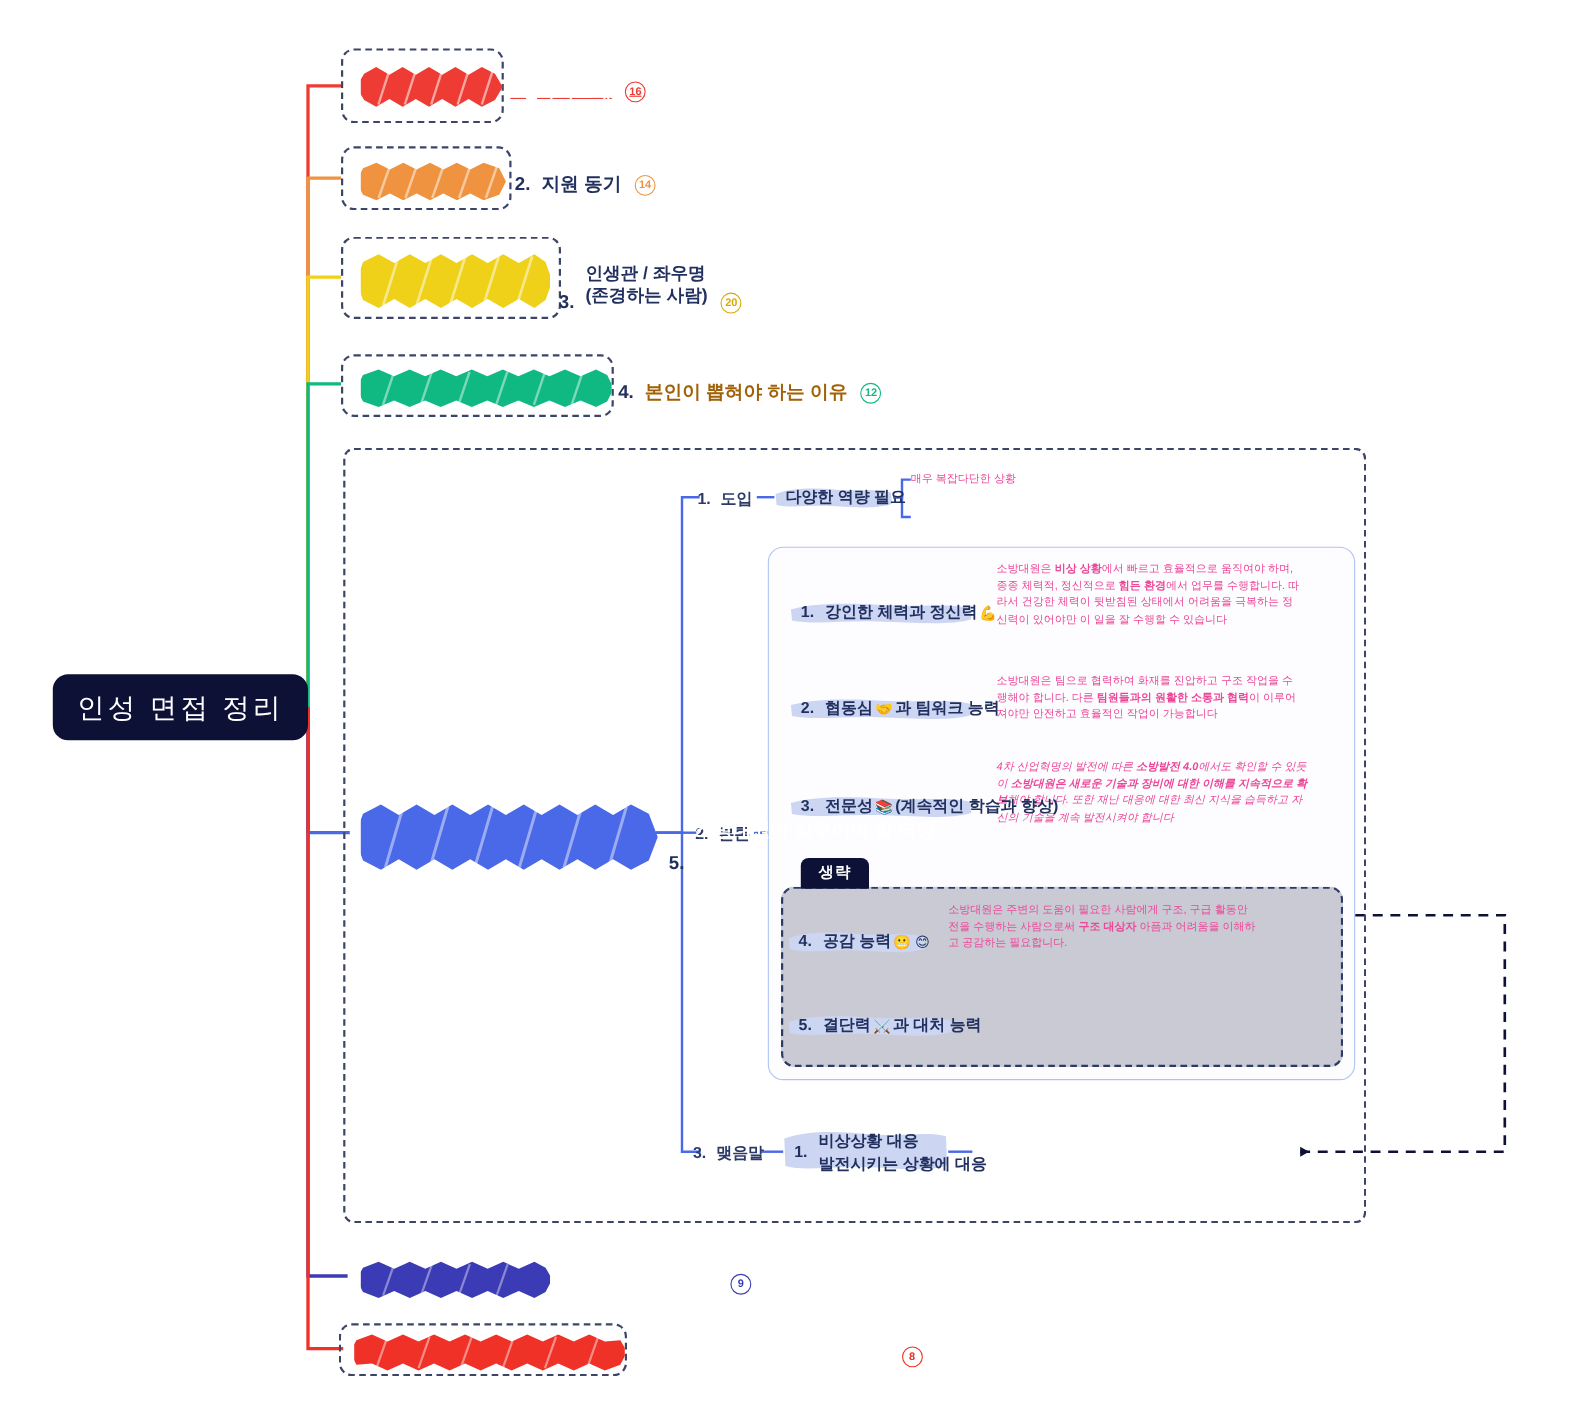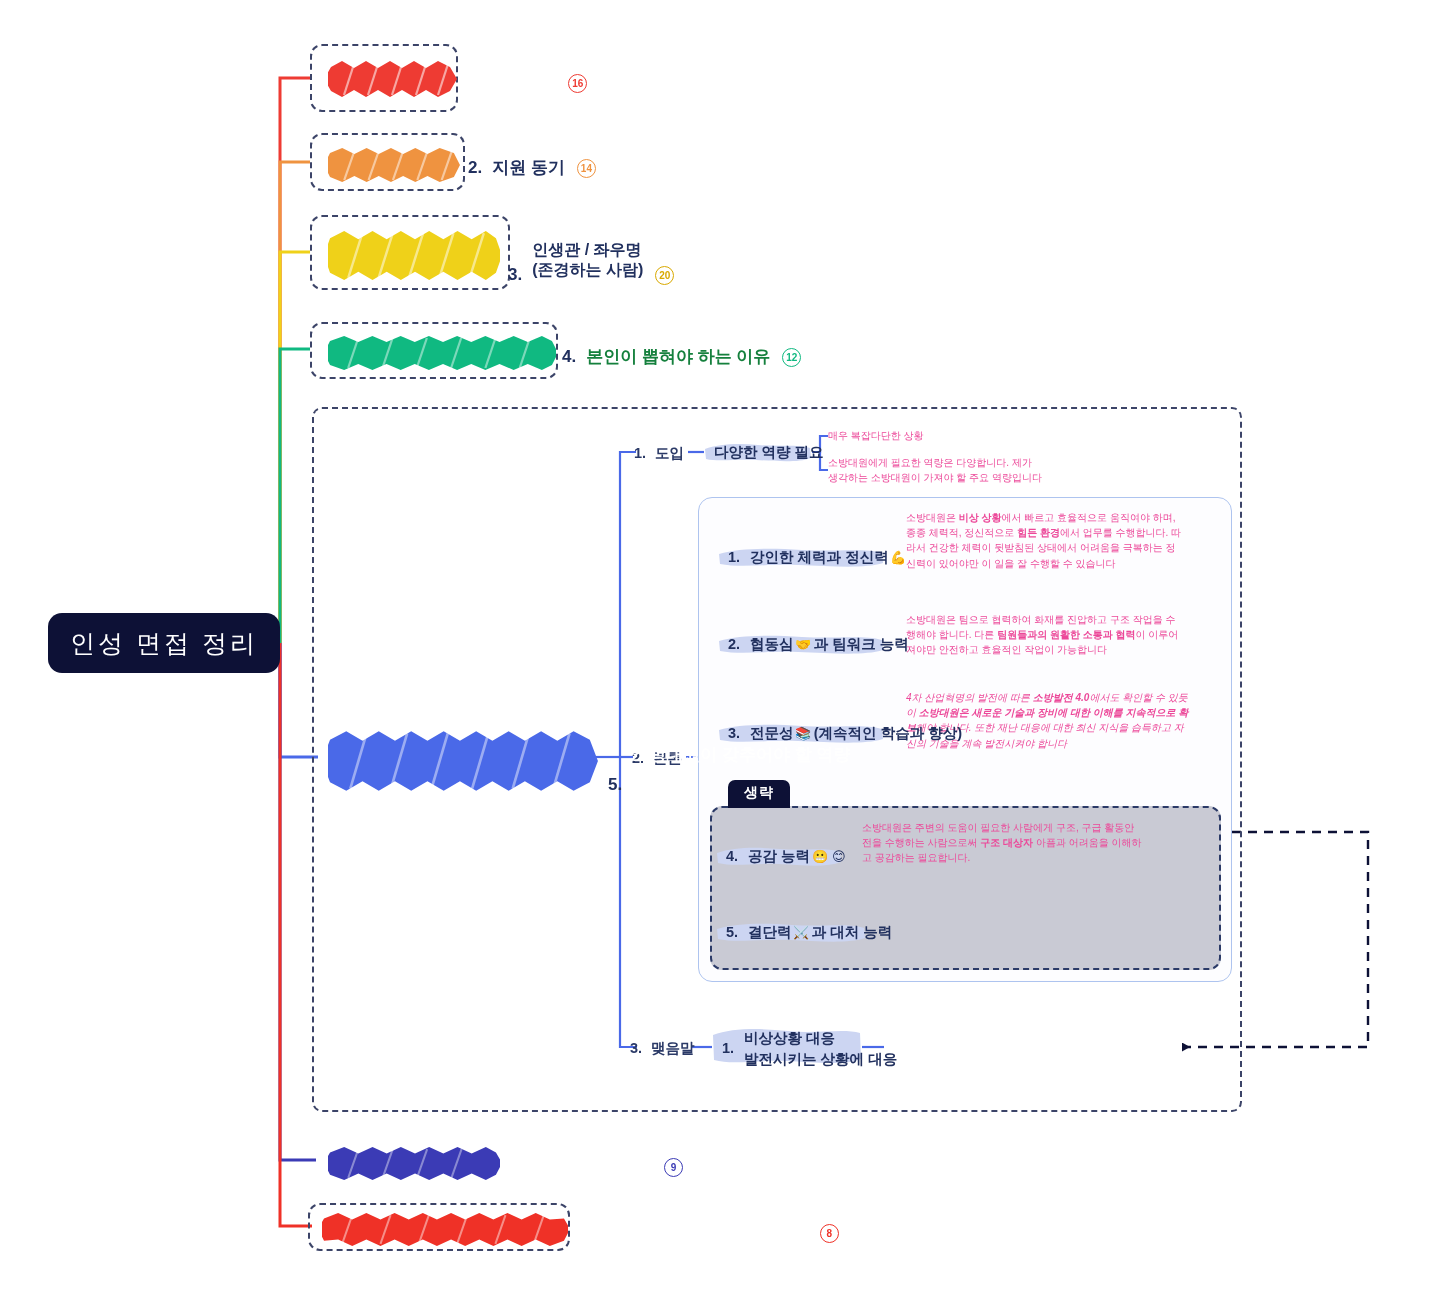--- a/index.html
+++ b/index.html
@@ -159,21 +159,21 @@
     <path d="M862,1047 L884,1047" fill="none" stroke="#4a69e8" stroke-width="2.2"></path>
 
     <path d="M1232,832 L1368,832 L1368,1047 L1182,1047" fill="none" stroke="#0d1136" stroke-width="2.4" stroke-dasharray="9 7" marker-end="url(#arrowL)"></path>
   </svg>
 
   <div class="root-node">
     <span>인성 면접 정리</span>
   </div>
 
   <div class="l1-wrap" style="left:310px; top:44px; width:148px; height:68px;">
-    <div class="marker" style="left:8px; top:14px; color:#ee3b33;">
+    <div class="marker" style="left:8px; top:14px; color:#ee3b33;text-decoration:underline;">
       <svg class="slab" viewBox="0 0 132 40" preserveAspectRatio="none" style="width:132px;height:40px;left:-4px;top:-4px;">
         <path d="M3,8 L14,2 L26,9 L38,2 L50,9 L62,2 L74,9 L86,2 L98,9 L110,2 L122,8
                  L129,20 L122,32 L110,38 L98,31 L86,38 L74,31 L62,38 L50,31 L38,38
                  L26,31 L14,38 L3,32 L-4,20 Z" fill="#ee3b33"></path>
         <g stroke="#ffffff" stroke-width="2.2" opacity=".55">
           <line x1="16" y1="36" x2="26" y2="5"></line>
             <line x1="40" y1="36" x2="50" y2="5"></line>
           <line x1="64" y1="36" x2="74" y2="5"></line>
             <line x1="88" y1="36" x2="98" y2="5"></line>
           <line x1="110" y1="36" x2="120" y2="5"></line>
@@ -239,21 +239,21 @@
         <g stroke="#ffffff" stroke-width="2.2" opacity=".45">
           <line x1="20" y1="34" x2="30" y2="4"></line>
             <line x1="54" y1="34" x2="64" y2="4"></line>
           <line x1="88" y1="34" x2="98" y2="4"></line>
             <line x1="122" y1="34" x2="132" y2="4"></line>
           <line x1="156" y1="34" x2="166" y2="4"></line>
             <line x1="190" y1="34" x2="200" y2="4"></line>
         </g>
       </svg>
       <span class="num" style="color:#21305e;">4.</span>
-      <span class="lbl" style="color:#15803d;">본인이 뽑혀야 하는 이유</span>
+      <span class="lbl" style="color:#a16207;">본인이 뽑혀야 하는 이유</span>
       <span class="badge">12</span>
     </div>
   </div>
 
   <div class="l1-wrap nodash" style="left:316px; top:718px; width:282px; height:80px;">
     <div class="marker" style="left:4px; top:8px; color:#4a69e8;">
       <svg class="slab" viewBox="0 0 270 64" preserveAspectRatio="none" style="width:274px;height:68px;left:-6px;top:-4px;">
         <path d="M2,12 L18,4 L34,13 L50,4 L66,13 L82,4 L98,13 L114,4 L130,13 L146,4
                  L162,13 L178,4 L194,13 L210,4 L226,13 L242,4 L258,12 L266,32 L258,52
                  L242,60 L226,51 L210,60 L194,51 L178,60 L162,51 L146,60 L130,51
@@ -336,24 +336,20 @@
   </div>
 
   <div class="chip" style="left:704px; top:440px;">
     <svg class="hl" viewBox="0 0 108 26" preserveAspectRatio="none" style="width:108px;height:26px;">
       <path d="M1,9 C14,4 34,3 54,5 C74,7 94,4 106,8 L107,18 C94,23 72,21 52,20
                C32,19 14,22 2,19 Z" fill="#ccd5f2"></path>
     </svg>
     <span>다양한 역량 필요</span>
   </div>
   <div class="desc" style="left:828px; top:428px; width:260px;">매우 복잡다단한 상황</div>
-  <div class="desc" style="left:828px; top:455px; width:290px;">
-    <span style="display:block;">소방대원에게 필요한 역량은 다양합니다. 제가</span>
-    <span style="display:block;">생각하는 소방대원이 가져야 할 주요 역량입니다</span>
-  </div>
 
   <div class="chip" style="left:718px; top:545px;">
     <svg class="hl" viewBox="0 0 166 26" preserveAspectRatio="none" style="width:166px;height:26px;">
       <path d="M1,9 C22,3 52,3 84,5 C116,7 146,3 164,8 L165,18 C146,24 112,21 80,20
                C48,19 22,23 2,19 Z" fill="#ccd5f2"></path>
     </svg>
     <span class="n">1.</span>
     <span>강인한 체력과 정신력</span>
     <span class="emoji">💪</span>
   </div>

